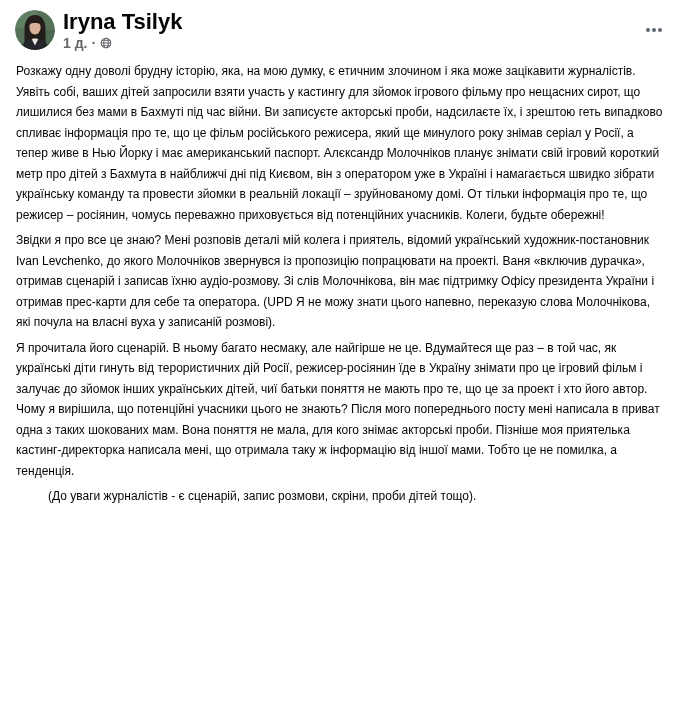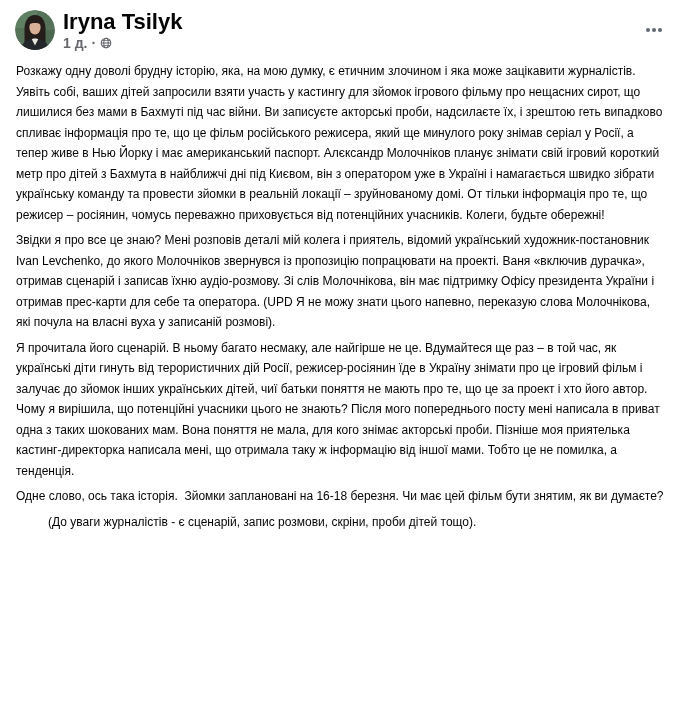--- a/index.html
+++ b/index.html
@@ -135,17 +135,16 @@
         <circle cx="10" cy="10" r="2"></circle>
         <circle cx="16" cy="10" r="2"></circle>
       </svg>
     </button>
   </div>
 
   <div class="post-body">
     <p>Розкажу одну доволі брудну історію, яка, на мою думку, є етичним злочином і яка може зацікавити журналістів. Уявіть собі, ваших дітей запросили взяти участь у кастингу для зйомок ігрового фільму про нещасних сирот, що лишилися без мами в Бахмуті під час війни. Ви записуєте акторські проби, надсилаєте їх, і зрештою геть випадково спливає інформація про те, що це фільм російського режисера, який ще минулого року знімав серіал у Росії, а тепер живе в Нью Йорку і має американський паспорт. Алєксандр Молочніков планує знімати свій ігровий короткий метр про дітей з Бахмута в найближчі дні під Києвом, він з оператором уже в Україні і намагається швидко зібрати українську команду та провести зйомки в реальній локації – зруйнованому домі. От тільки інформація про те, що режисер – росіянин, чомусь переважно приховується від потенційних учасників. Колеги, будьте обережні!</p>
     <p><span>Звідки я про все це знаю? Мені розповів деталі мій колега і приятель, відомий український художник-постановник </span><a class="inline-link">Ivan Levchenko</a><span>, до якого Молочніков звернувся із пропозицію попрацювати на проекті. Ваня «включив дурачка», отримав сценарій і записав їхню аудіо-розмову. Зі слів Молочнікова, він має підтримку Офісу президента України і отримав прес-карти для себе та оператора. (UPD Я не можу знати цього напевно, переказую слова Молочнікова, які почула на власні вуха у записаній розмові).</span></p>
     <p>Я прочитала його сценарій. В ньому багато несмаку, але найгірше не це. Вдумайтеся ще раз – в той час, як українські діти гинуть від терористичних дій Росії, режисер-росіянин їде в Україну знімати про це ігровий фільм і залучає до зйомок інших українських дітей, чиї батьки поняття не мають про те, що це за проект і хто його автор. Чому я вирішила, що потенційні учасники цього не знають? Після мого попереднього посту мені написала в приват одна з таких шокованих мам. Вона поняття не мала, для кого знімає акторські проби. Пізніше моя приятелька кастинг-директорка написала мені, що отримала таку ж інформацію від іншої мами. Тобто це не помилка, а тенденція.</p>
-    <p>Одне слово, ось така історія.  Зйомки заплановані на 16-18 березня. Чи має цей фільм бути знятим, як ви думаєте?</p>
     <p>(До уваги журналістів - є сценарій, запис розмови, скріни, проби дітей тощо).</p>
   </div>
 
 </div>
 
 </body></html>

